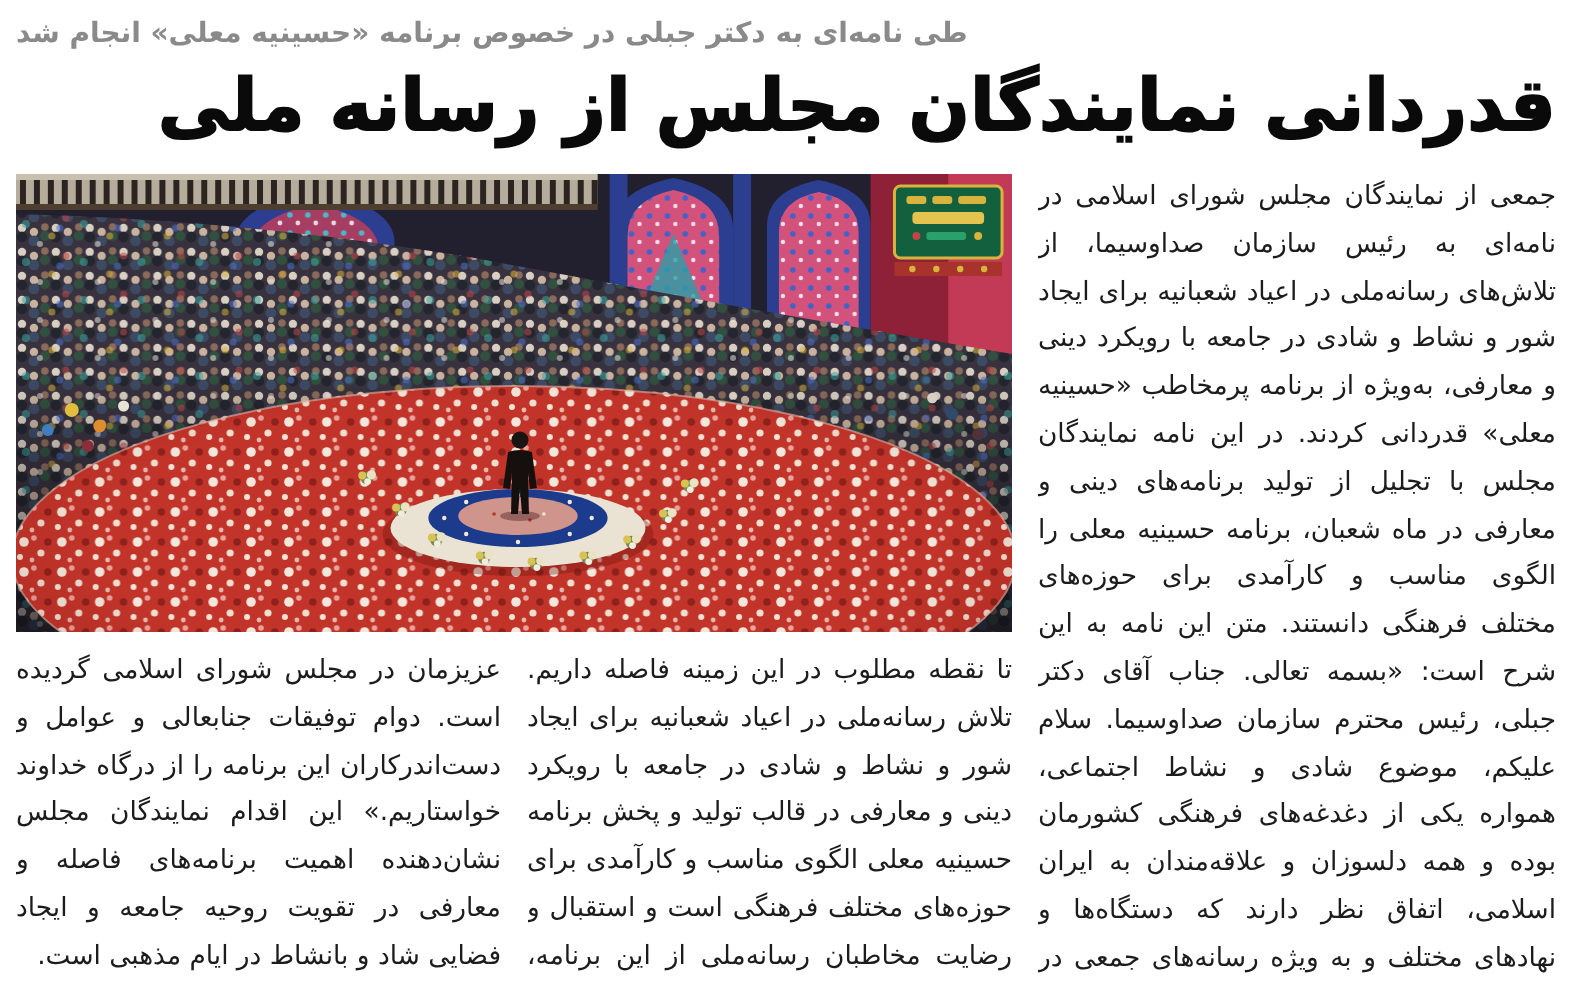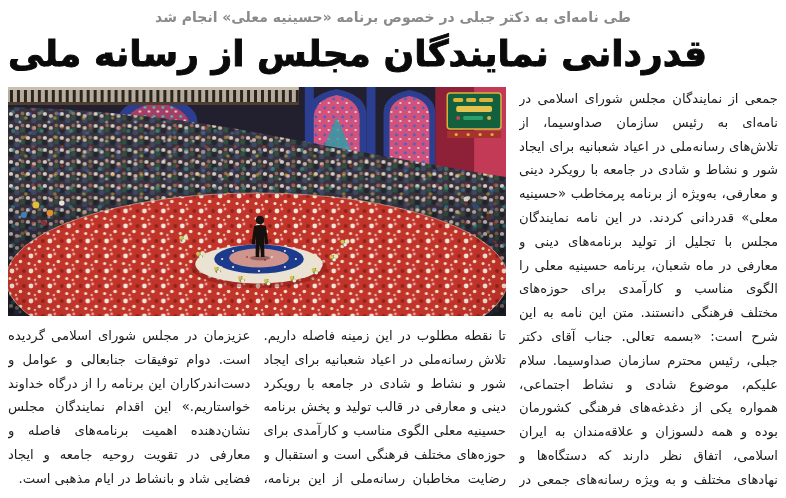--- a/index.html
+++ b/index.html
@@ -1,23 +1,23 @@
 <!DOCTYPE html>
 <html lang="fa" dir="rtl"><head>
 <meta charset="utf-8">
 <style>
   html,body{margin:0;padding:0;background:#ffffff;}
   body{width:786px;height:498px;overflow:hidden;font-family:"DejaVu Sans",sans-serif;}
   .page{width:786px;height:498px;box-sizing:border-box;padding:0 8px;background:#fff;}
   .kicker{
-    text-align:center;color:#8a8a8a;font-weight:bold;font-size:14px;
+    text-align:left;color:#8a8a8a;font-weight:bold;font-size:14px;
     padding-top:7px;line-height:20px;
   }
   .headline{
-    text-align:left;color:#0a0a0a;font-size:36px;font-weight:bold;
+    text-align:right;color:#0a0a0a;font-size:36px;font-weight:bold;
     margin:2px 0 0;line-height:50px;-webkit-text-stroke:0.9px #0a0a0a;
     white-space:nowrap;
   }
   .content{display:flex;gap:13px;margin-top:8px;}
   .col{
     font-size:13.2px;line-height:23.8px;color:#1c1c1c;
     text-align:justify;
   }
   .cont{text-align-last:justify;}
   .col-right{flex:none;width:259px;height:404px;overflow:hidden;}

